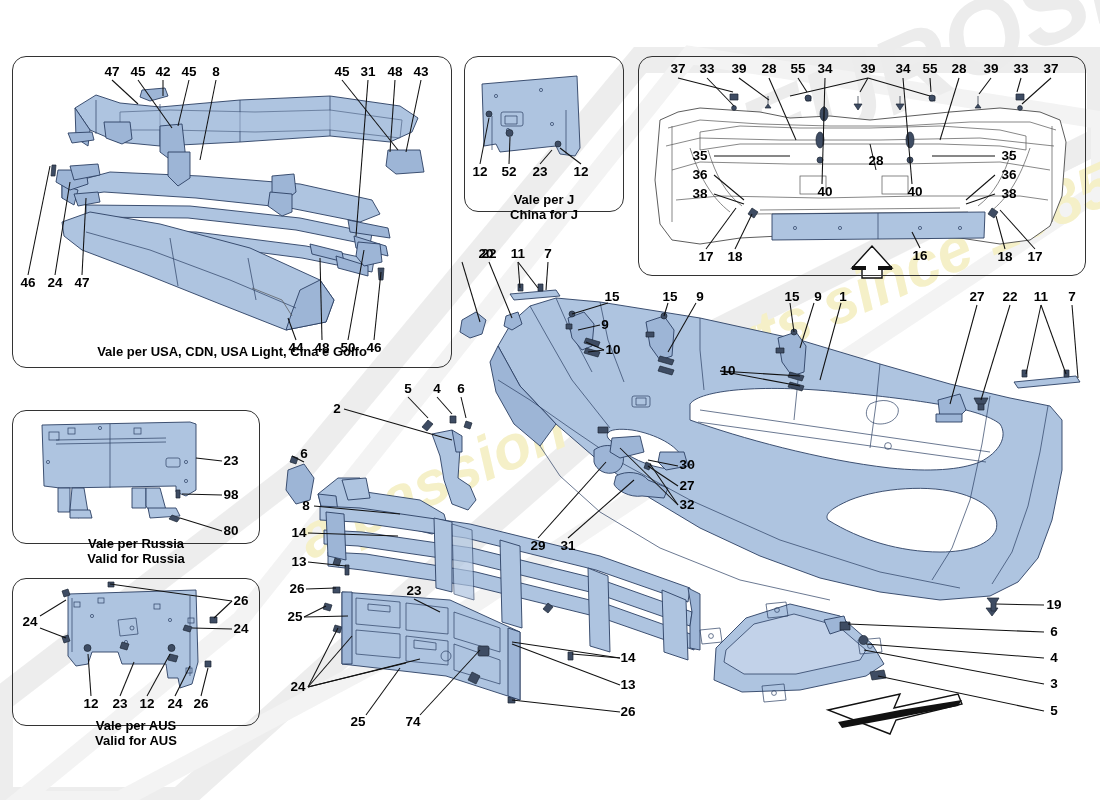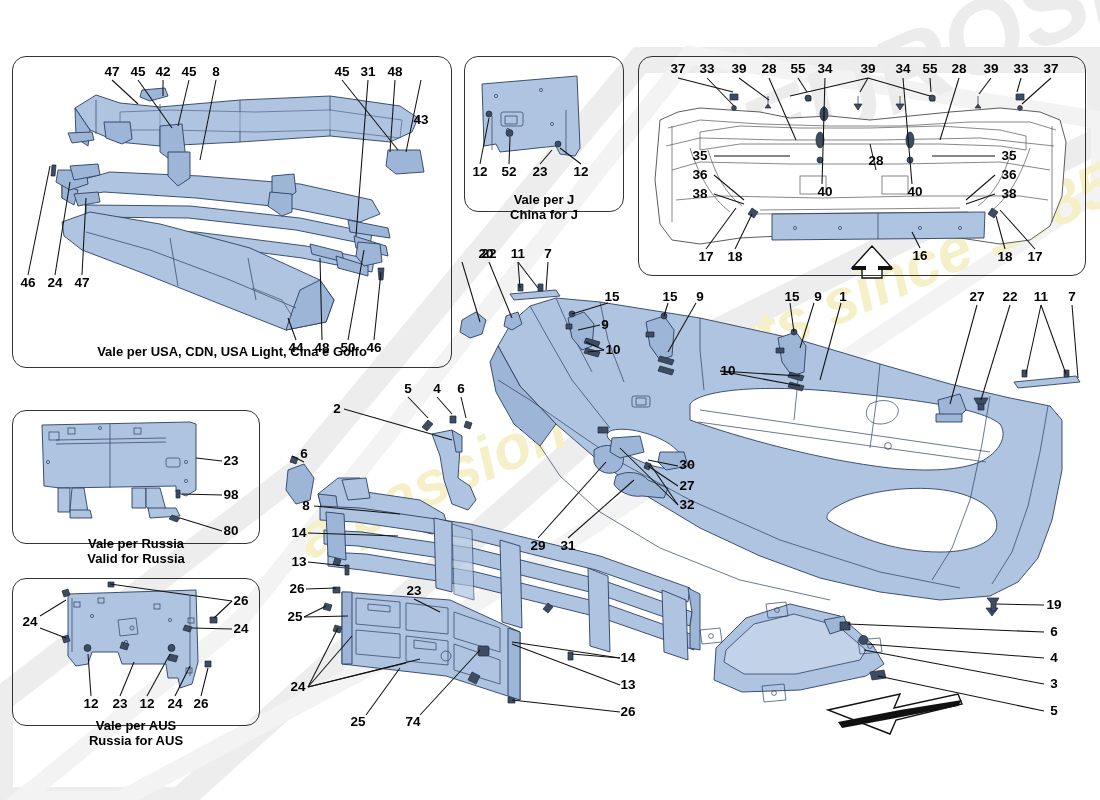--- a/index.html
+++ b/index.html
@@ -508,33 +508,33 @@
   <div class="cap" style="left:544px;top:192px;">
     <div>Vale per J</div>
     <div>China for J</div>
   </div>
   <div class="cap" style="left:136px;top:536px;">
     <div>Vale per Russia</div>
     <div>Valid for Russia</div>
   </div>
   <div class="cap" style="left:136px;top:718px;">
     <div>Vale per AUS</div>
-    <div>Russia for AUS</div>
+    <div>Valid for AUS</div>
   </div>
 
   <div id="callouts">
       <div class="lbl" style="left: 112px; top: 72px;">47</div>
       <div class="lbl" style="left: 138px; top: 72px;">45</div>
       <div class="lbl" style="left: 163px; top: 72px;">42</div>
       <div class="lbl" style="left: 189px; top: 72px;">45</div>
       <div class="lbl" style="left: 216px; top: 72px;">8</div>
       <div class="lbl" style="left: 342px; top: 72px;">45</div>
       <div class="lbl" style="left: 368px; top: 72px;">31</div>
       <div class="lbl" style="left: 395px; top: 72px;">48</div>
-      <div class="lbl" style="left: 421px; top: 72px; margin-top: 48px;">43</div>
+      <div class="lbl" style="left: 421px; top: 72px;">43</div>
       <div class="lbl" style="left: 28px; top: 283px;">46</div>
       <div class="lbl" style="left: 55px; top: 283px;">24</div>
       <div class="lbl" style="left: 82px; top: 283px;">47</div>
       <div class="lbl" style="left: 296px; top: 348px;">44</div>
       <div class="lbl" style="left: 322px; top: 348px;">48</div>
       <div class="lbl" style="left: 348px; top: 348px;">50</div>
       <div class="lbl" style="left: 374px; top: 348px;">46</div>
       <div class="lbl" style="left: 480px; top: 172px;">12</div>
       <div class="lbl" style="left: 509px; top: 172px;">52</div>
       <div class="lbl" style="left: 540px; top: 172px;">23</div>

